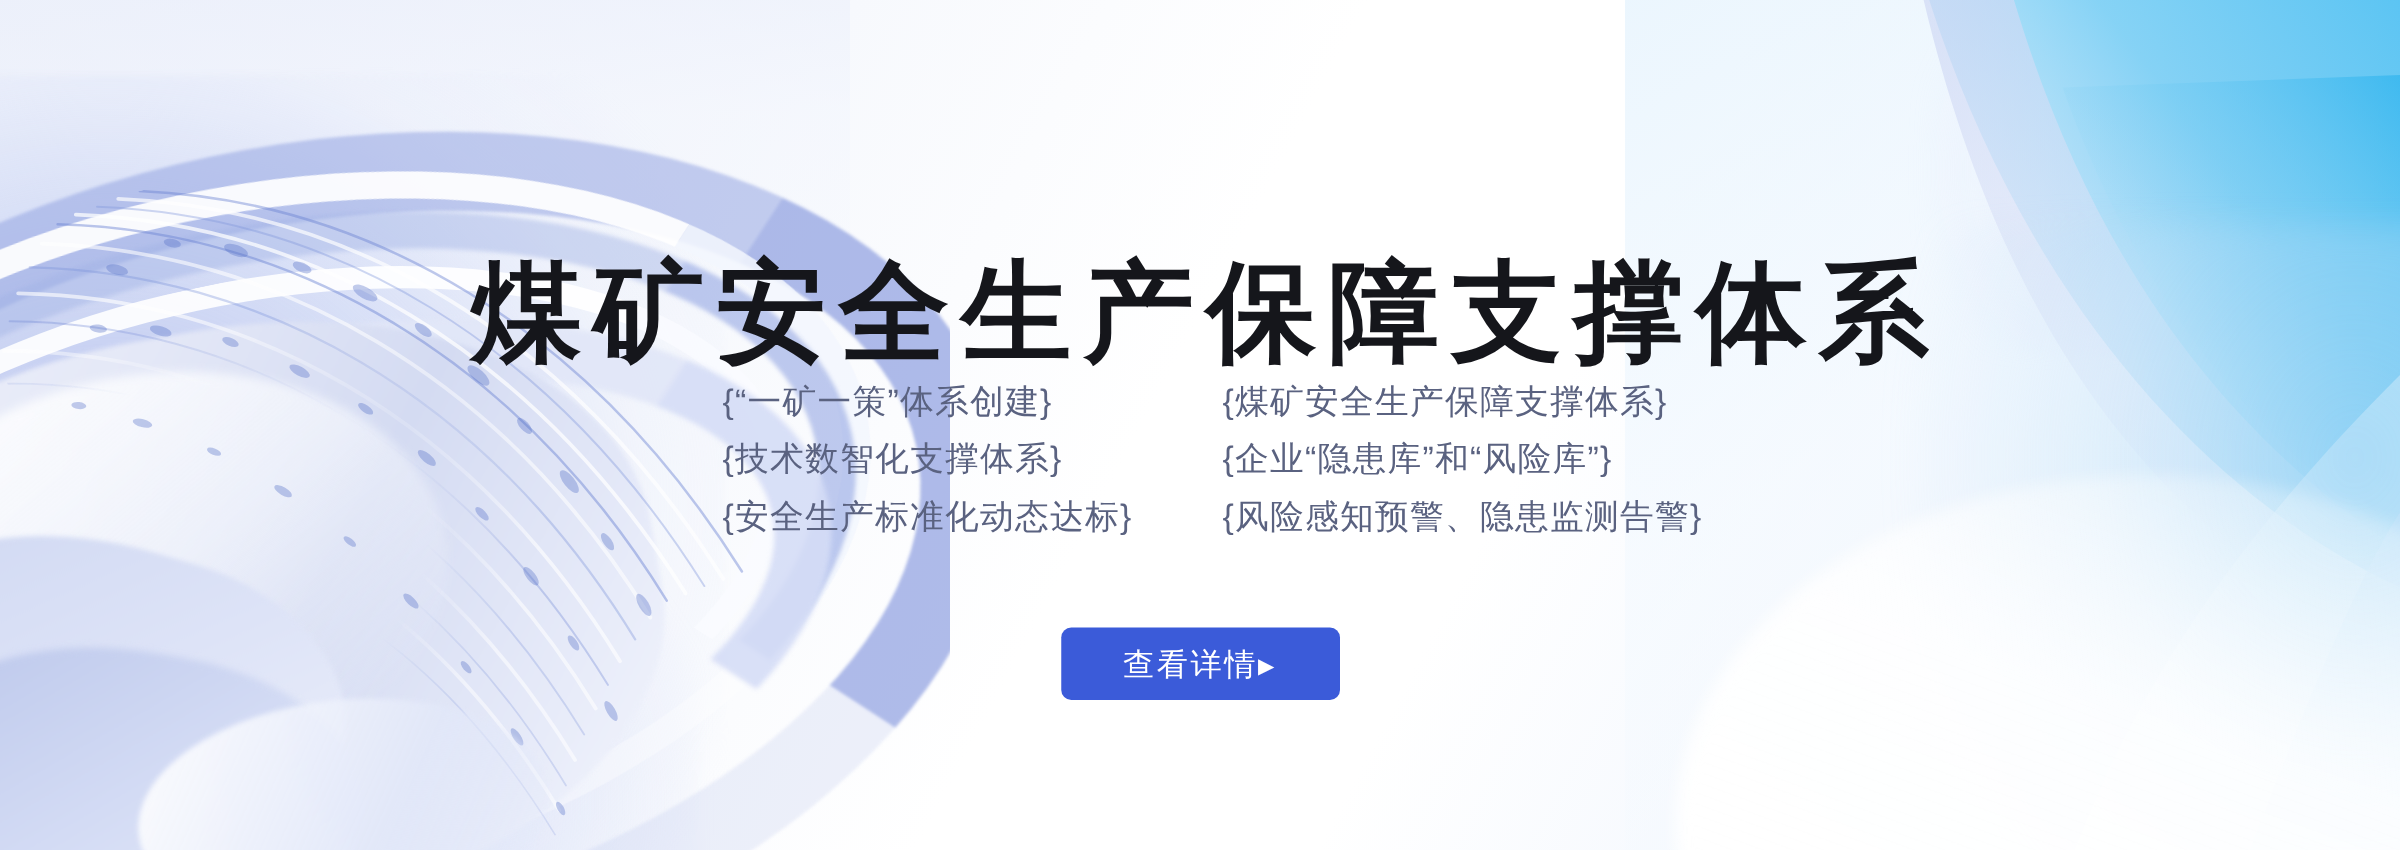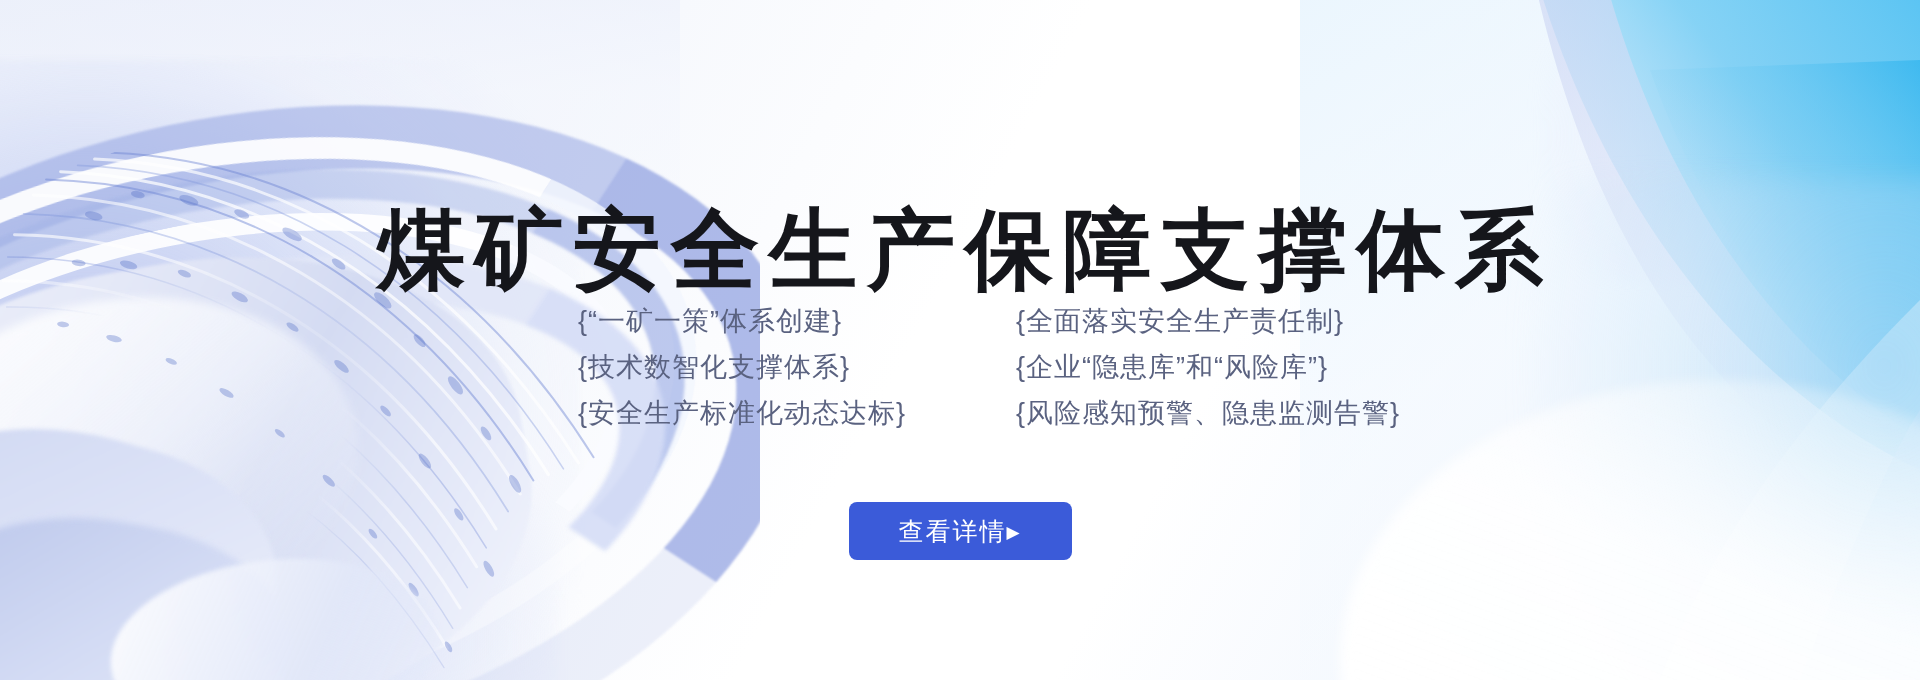--- a/index.html
+++ b/index.html
@@ -168,21 +168,21 @@
     letter-spacing:10px;
     text-indent:10px;
     color:#15161b;
     line-height:1.12;
     white-space:nowrap;
   }
 
   .subtitles{
     position:absolute;left:578px;top:298px;
     display:flex;
-    gap:120px;
+    gap:82px;
     align-items:flex-start;
   }
   .sub-col{display:flex;flex-direction:column;gap:0;}
   .sub-line{
     font-size:27px;
     line-height:46px;
     color:#5a6280;
     letter-spacing:1px;
     white-space:nowrap;
     font-weight:400;
@@ -326,21 +326,21 @@
 
     <div class="subtitles">
 
       <div class="sub-col">
         <span class="sub-line">{“一矿一策”体系创建}</span>
         <span class="sub-line">{技术数智化支撑体系}</span>
         <span class="sub-line">{安全生产标准化动态达标}</span>
       </div>
 
       <div class="sub-col sub-col-right">
-        <span class="sub-line">{全面落实安全生产责任制}</span>
+        <span class="sub-line">{煤矿安全生产保障支撑体系}</span>
         <span class="sub-line">{企业“隐患库”和“风险库”}</span>
         <span class="sub-line">{风险感知预警、隐患监测告警}</span>
       </div>
 
     </div>
 
     <div class="cta-wrap">
       <button class="cta">
         <span class="cta-label">查看详情</span>
         <span class="cta-arrow">▶</span>

